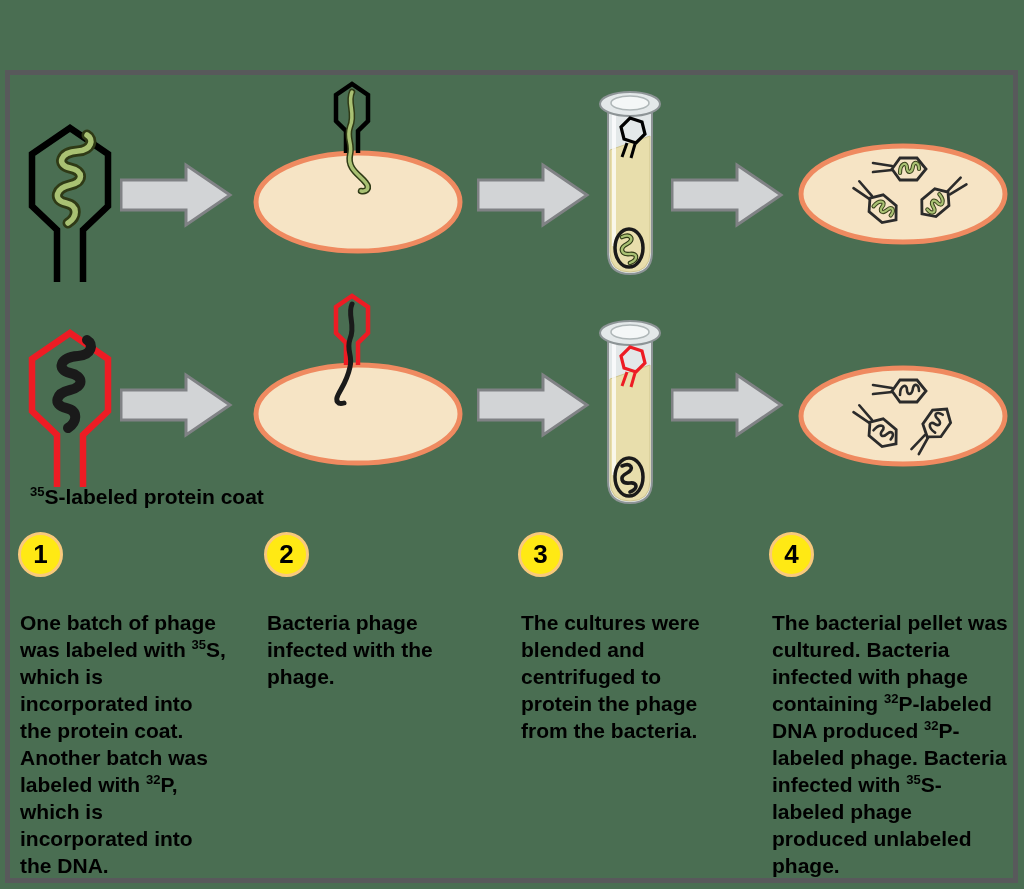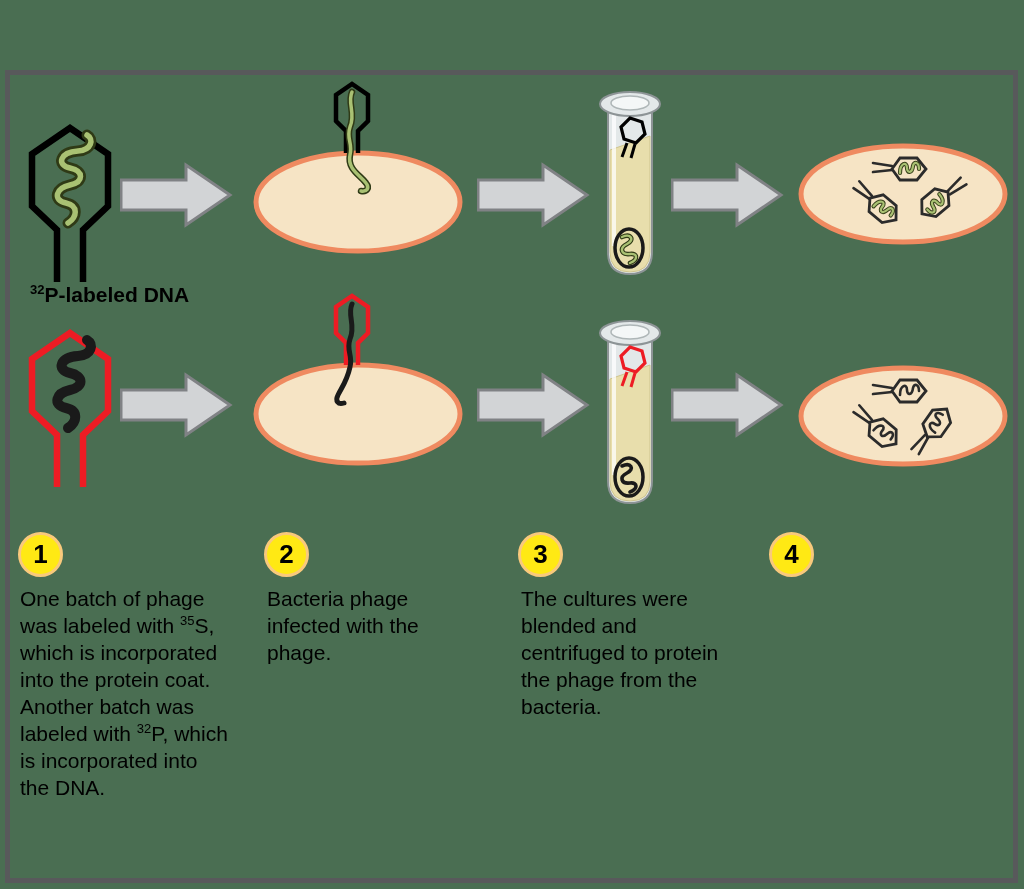--- a/index.html
+++ b/index.html
@@ -20,21 +20,21 @@
   }
   .step-badge{
     position:absolute;width:45px;height:45px;border-radius:50%;
     background:var(--circle-fill,#ffe914);
     border:3px solid var(--circle-border,#f9c97c);
     box-sizing:border-box;
     display:flex;align-items:center;justify-content:center;
     font-weight:bold;font-size:26px;color:#000;
   }
   .step-text{
-    position:absolute;font-weight:normal;font-size:21px;line-height:27px;
+    position:absolute;font-weight:bold;font-size:21px;line-height:27px;margin-top:24px;
   }
   sup{font-size:0.62em;line-height:0;vertical-align:super;}
 
   
   .coat1{stroke:var(--coat1,#000);fill:none;}
   .coat2{stroke:var(--coat2,#ed1c24);fill:none;}
   .dna-out{stroke:var(--dna-green-dark,#2f3a16);fill:none;stroke-linecap:round;}
   .dna-grn{stroke:var(--dna-green,#a9c173);fill:none;stroke-linecap:round;}
   .dna-drk{stroke:var(--dna-dark,#1a1a1a);fill:none;stroke-linecap:round;}
   .cell{fill:var(--cell-fill,#f6e4c5);stroke:var(--cell-stroke,#ef8a60);}
@@ -68,21 +68,20 @@
     </defs>
   </svg>
 
   <div class="frame"></div>
 
   <svg class="abs" style="left:24px;top:120px" width="92" height="168" viewBox="0 0 92 168">
     <path class="coat1" stroke-width="6.5" d="M33,162 L33,110 L8,86 L8,34 L46,8 L84,34 L84,86 L59,110 L59,162"></path>
     <path class="dna-out" stroke-width="11" d="M63,15 C70,19 68,30 54,31 C36,32 32,45 46,48 C60,51 60,62 46,65 C32,68 28,80 42,83 C55,86 53,97 44,103"></path>
     <path class="dna-grn" stroke-width="5.5" d="M63,15 C70,19 68,30 54,31 C36,32 32,45 46,48 C60,51 60,62 46,65 C32,68 28,80 42,83 C55,86 53,97 44,103"></path>
   </svg>
-  <div class="abs phage-label" style="left:30px;top:283px"><sup>32</sup>P-labeled DNA</div>
 
   <svg class="abs" style="left:120px;top:159px" width="113" height="72" viewBox="0 0 113 72">
     <polygon class="arrowp" points="1,21 66,21 66,6 110,36 66,66 66,51 1,51"></polygon>
   </svg>
 
   <svg class="abs" style="left:250px;top:79px" width="216" height="176" viewBox="0 0 216 176">
     <ellipse class="cell" stroke-width="5" cx="108" cy="123" rx="102" ry="49"></ellipse>
     <path class="coat1" stroke-width="4.5" d="M96,74 V52 L86,42 V16 L102,5 L118,16 V42 L108,52 V74"></path>
     <path class="dna-out" stroke-width="6.5" d="M102,13 C97,24 106,34 100,48 C96,60 103,64 100,76 C97,90 110,96 116,104 C120,109 117,113 111,112"></path>
     <path class="dna-grn" stroke-width="3.5" d="M102,13 C97,24 106,34 100,48 C96,60 103,64 100,76 C97,90 110,96 116,104 C120,109 117,113 111,112"></path>
@@ -113,20 +112,21 @@
     <ellipse class="cell" stroke-width="5" cx="106" cy="53" rx="102" ry="48"></ellipse>
     <use href="#mini-green" transform="translate(112,28)"></use>
     <use href="#mini-green" transform="translate(86,68) rotate(40)"></use>
     <use href="#mini-green" transform="translate(138,62) rotate(140)"></use>
   </svg>
 
   <svg class="abs" style="left:24px;top:325px" width="92" height="168" viewBox="0 0 92 168">
     <path class="coat2" stroke-width="6.5" d="M33,162 L33,110 L8,86 L8,34 L46,8 L84,34 L84,86 L59,110 L59,162"></path>
     <path class="dna-drk" stroke-width="10" d="M63,15 C70,19 68,30 54,31 C36,32 32,45 46,48 C60,51 60,62 46,65 C32,68 28,80 42,83 C55,86 53,97 44,103"></path>
   </svg>
+  <div class="abs phage-label" style="left:30px;top:485px"><sup>35</sup>S-labeled protein coat</div>
 
   <svg class="abs" style="left:120px;top:369px" width="113" height="72" viewBox="0 0 113 72">
     <polygon class="arrowp" points="1,21 66,21 66,6 110,36 66,66 66,51 1,51"></polygon>
   </svg>
 
   <svg class="abs" style="left:250px;top:291px" width="216" height="176" viewBox="0 0 216 176">
     <ellipse class="cell" stroke-width="5" cx="108" cy="123" rx="102" ry="49"></ellipse>
     <path class="coat2" stroke-width="4.5" d="M96,74 V52 L86,42 V16 L102,5 L118,16 V42 L108,52 V74"></path>
     <path class="dna-drk" stroke-width="5" d="M102,13 C97,24 106,34 100,48 C96,60 103,64 100,76 C97,90 92,96 88,104 C85,110 88,114 94,112"></path>
   </svg>
@@ -167,14 +167,15 @@
   <div class="step-badge" style="left:518px;top:532px">
       <span>3</span>
     </div>
   <div class="step-badge" style="left:769px;top:532px">
       <span>4</span>
     </div>
 
   <div class="step-text" style="left:20px;top:585px;width:208px">One batch of phage was labeled with <sup>35</sup>S, which is incorporated into the protein coat. Another batch was labeled with <sup>32</sup>P, which is incorporated into the DNA.</div>
   <div class="step-text" style="left:267px;top:585px;width:185px">Bacteria phage infected with the phage.</div>
   <div class="step-text" style="left:521px;top:585px;width:210px">The cultures were blended and centrifuged to protein the phage from the bacteria.</div>
+  <div class="step-text" style="left:772px;top:585px;width:238px">The bacterial pellet was cultured. Bacteria infected with phage containing <sup>32</sup>P-labeled DNA produced <sup>32</sup>P-labeled phage. Bacteria infected with <sup>35</sup>S-labeled phage produced unlabeled phage.</div>
 
 </div>
 
 </body></html>

